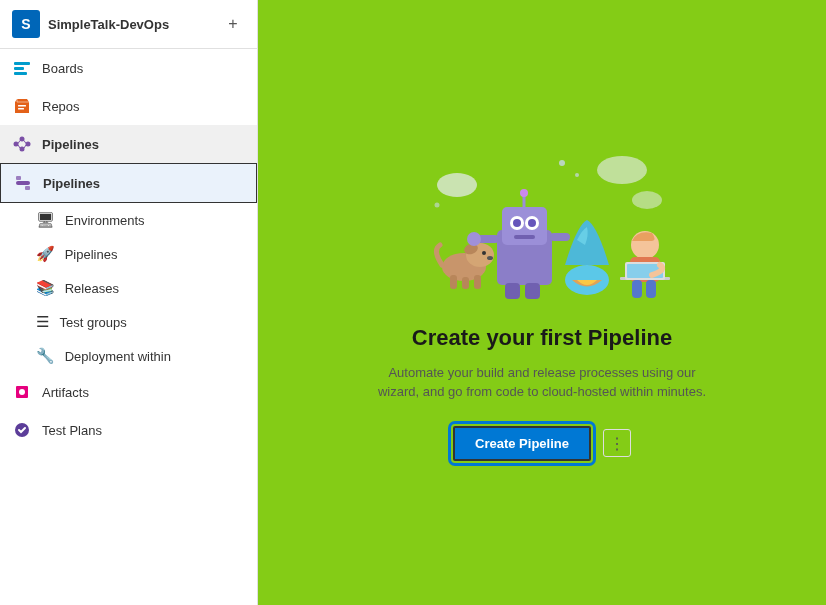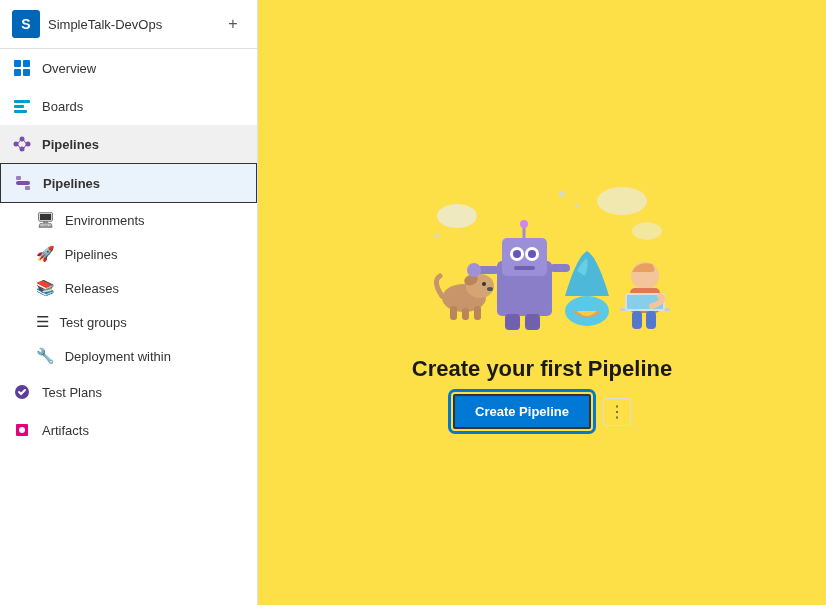--- a/index.html
+++ b/index.html
@@ -33,21 +33,21 @@
       font-size: 14px;
       font-weight: bold;
       border-radius: 3px;
       display: flex;
       align-items: center;
       justify-content: center;
     }
 
     .org-name {
       font-size: 13px;
-      font-weight: 400;
+      font-weight: 700;
       color: #333;
       flex: 1;
     }
 
     .add-icon-btn {
       width: 24px;
       height: 24px;
       display: flex;
       align-items: center;
       justify-content: center;
@@ -104,21 +104,21 @@
       color: #333;
     }
 
     
     .main-content {
       flex: 1;
       display: flex;
       flex-direction: column;
       align-items: center;
       justify-content: center;
-      background: #fde047;
+      background: #84cc16;
       padding: 20px;
     }
 
     .illustration {
       width: 280px;
       height: 160px;
       margin-bottom: 20px;
       position: relative;
     }
 
@@ -175,43 +175,43 @@
 <body>
 
 <nav class="sidebar">
 
   <div class="sidebar-header">
     <div class="org-avatar">S</div>
     <span class="org-name">SimpleTalk-DevOps</span>
     <div class="add-icon-btn" title="Add">+</div>
   </div>
 
-  <div class="nav-item">
-    <div class="nav-item-icon">
-      <svg width="18" height="18" viewBox="0 0 18 18">
-          <rect x="1" y="1" width="7" height="7" rx="1" fill="#0078d4"></rect>
-          <rect x="10" y="1" width="7" height="7" rx="1" fill="#0078d4"></rect>
-          <rect x="1" y="10" width="7" height="7" rx="1" fill="#0078d4"></rect>
-          <rect x="10" y="10" width="7" height="7" rx="1" fill="#0078d4"></rect>
-        </svg>
-    </div>
-    <span>Overview</span>
-  </div>
 
   <div class="nav-item">
     <div class="nav-item-icon">
       <svg width="18" height="18" viewBox="0 0 18 18">
         <rect x="1" y="3" width="16" height="3" rx="1" fill="#009ccc"></rect>
         <rect x="1" y="8" width="10" height="3" rx="1" fill="#009ccc"></rect>
         <rect x="1" y="13" width="13" height="3" rx="1" fill="#009ccc"></rect>
       </svg>
     </div>
     <span>Boards</span>
   </div>
 
+  <div class="nav-item">
+    <div class="nav-item-icon">
+      <svg width="18" height="18" viewBox="0 0 18 18">
+        <path d="M4 2 L14 2 L16 5 L16 16 L2 16 L2 5 Z" fill="#e05000" opacity="0.9"></path>
+        <path d="M4 2 L4 5 L16 5" fill="none" stroke="#fff" stroke-width="0.5"></path>
+        <rect x="5" y="8" width="8" height="1.5" rx="0.5" fill="#fff"></rect>
+        <rect x="5" y="11" width="6" height="1.5" rx="0.5" fill="#fff"></rect>
+      </svg>
+    </div>
+    <span>Repos</span>
+  </div>
 
   <div class="nav-item active">
     <div class="nav-item-icon">
       <svg width="18" height="18" viewBox="0 0 18 18">
         <circle cx="3" cy="9" r="2.5" fill="#7b4fa6"></circle>
         <circle cx="9" cy="4" r="2.5" fill="#7b4fa6"></circle>
         <circle cx="15" cy="9" r="2.5" fill="#7b4fa6"></circle>
         <circle cx="9" cy="14" r="2.5" fill="#7b4fa6"></circle>
         <line x1="5" y1="8.5" x2="7" y2="5.5" stroke="#7b4fa6" stroke-width="1"></line>
         <line x1="11" y1="5.5" x2="13" y2="8.5" stroke="#7b4fa6" stroke-width="1"></line>
@@ -257,35 +257,35 @@
 
     <div class="sub-nav-item">
       <span style="font-size:15px;">🔧</span>
       <span>Deployment within</span>
     </div>
   </div>
 
   <div class="nav-item">
     <div class="nav-item-icon">
       <svg width="18" height="18" viewBox="0 0 18 18">
+        <rect x="3" y="3" width="12" height="12" rx="1" fill="#e6007e"></rect>
+        <circle cx="9" cy="9" r="3" fill="#fff"></circle>
+      </svg>
+    </div>
+    <span>Artifacts</span>
+  </div>
+
+  <div class="nav-item">
+    <div class="nav-item-icon">
+      <svg width="18" height="18" viewBox="0 0 18 18">
         <circle cx="9" cy="9" r="7" fill="#5c3d99"></circle>
         <path d="M6 9 L8 11 L12 7" stroke="#fff" stroke-width="2" fill="none" stroke-linecap="round"></path>
       </svg>
     </div>
     <span>Test Plans</span>
-  </div>
-
-  <div class="nav-item">
-    <div class="nav-item-icon">
-      <svg width="18" height="18" viewBox="0 0 18 18">
-        <rect x="3" y="3" width="12" height="12" rx="1" fill="#e6007e"></rect>
-        <circle cx="9" cy="9" r="3" fill="#fff"></circle>
-      </svg>
-    </div>
-    <span>Artifacts</span>
   </div>
 
 </nav>
 
 <main class="main-content">
 
   <div class="illustration">
     <svg width="280" height="160" viewBox="0 0 280 160" xmlns="http://www.w3.org/2000/svg">
 
       <ellipse cx="55" cy="40" rx="20" ry="12" fill="#e8edf3" opacity="0.7"></ellipse>
@@ -354,19 +354,20 @@
 
       <path d="M258 120 Q265 125 250 130" stroke="#f4c49a" stroke-width="6" fill="none" stroke-linecap="round"></path>
 
       <rect x="230" y="135" width="10" height="18" rx="4" fill="#5577cc"></rect>
       <rect x="244" y="135" width="10" height="18" rx="4" fill="#5577cc"></rect>
     </svg>
   </div>
 
   <h1 class="create-title">Create your first Pipeline</h1>
 
+  <p class="create-desc">Automate your build and release processes using our wizard, and go from code to cloud-hosted within minutes.</p>
 
   <div class="action-row">
     <button class="create-pipeline-btn">Create Pipeline</button>
     <div class="more-btn">⋮</div>
   </div>
 
 </main>
 
 </body></html>

